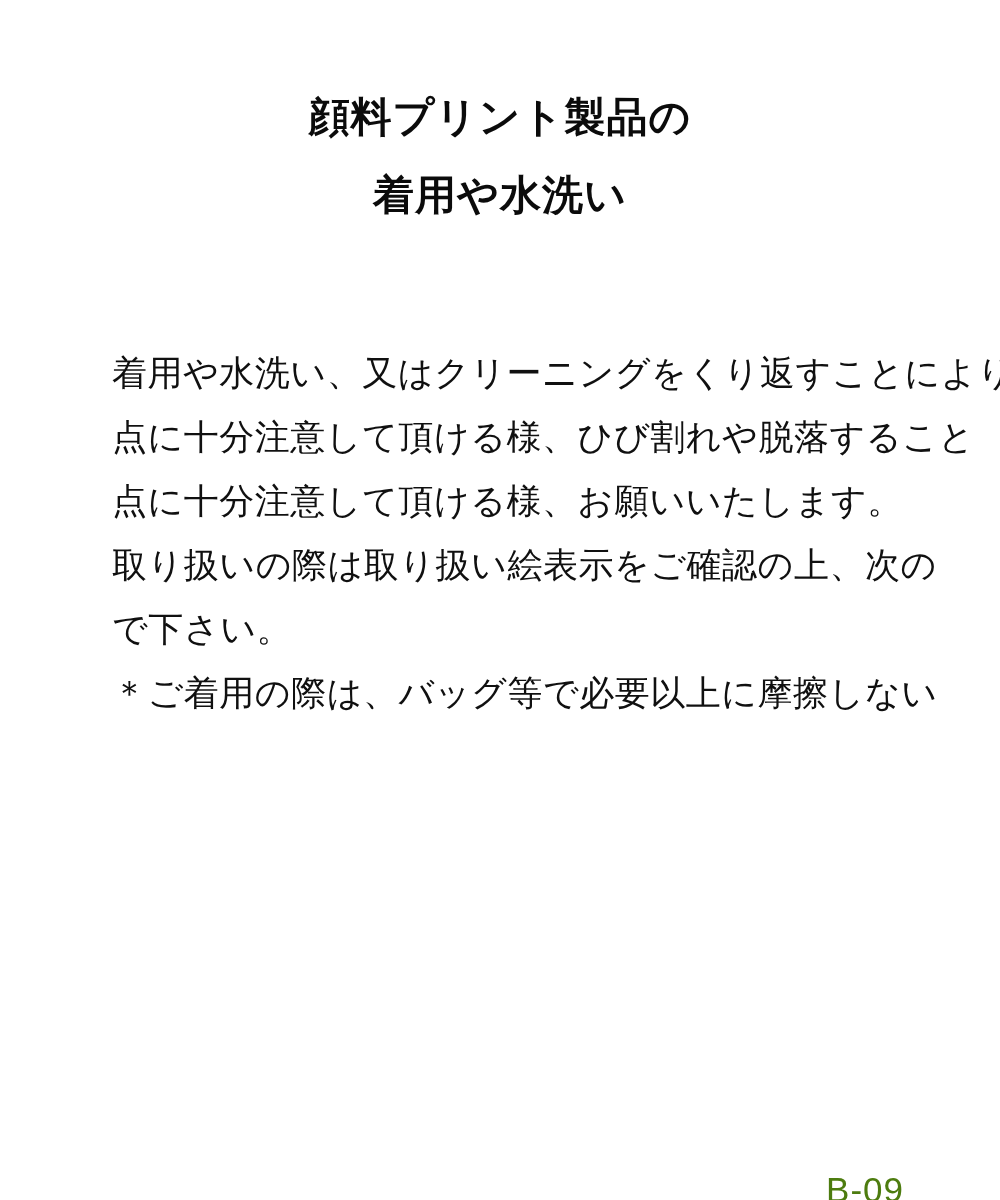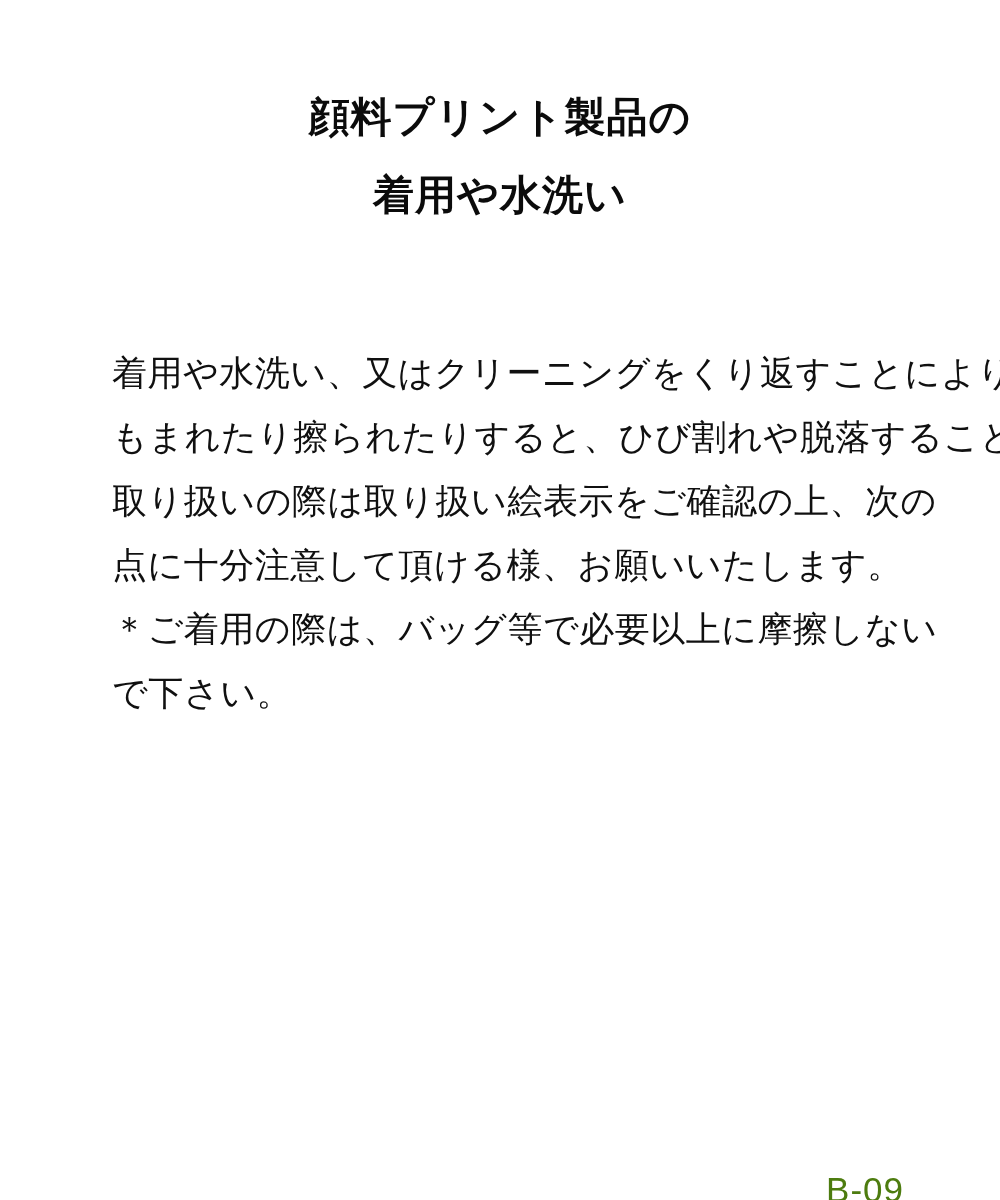--- a/index.html
+++ b/index.html
@@ -68,22 +68,22 @@
 
 <div class="page">
 
   <div class="title-block">
     <div class="title-line">顔料プリント製品の</div>
     <div class="title-line">着用や水洗い</div>
   </div>
 
   <div class="body-block">
     <div class="body-line">着用や水洗い、又はクリーニングをくり返すことにより、</div>
-    <div class="body-line">もまれたり擦られたりすると、ひび割れや脱落すること</div>
+    <div class="body-line">点に十分注意して頂ける様、ひび割れや脱落すること</div>
+    <div class="body-line">点に十分注意して頂ける様、お願いいたします。</div>
     <div class="body-line">取り扱いの際は取り扱い絵表示をご確認の上、次の</div>
-    <div class="body-line">点に十分注意して頂ける様、お願いいたします。</div>
+    <div class="body-line">で下さい。</div>
     <div class="body-line">＊ご着用の際は、バッグ等で必要以上に摩擦しない</div>
-    <div class="body-line">で下さい。</div>
   </div>
 
   <div class="footer-code">B-09</div>
 
 </div>
 
 </body></html>

